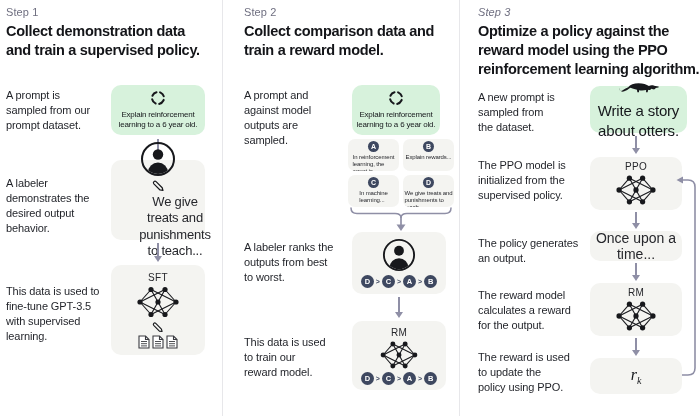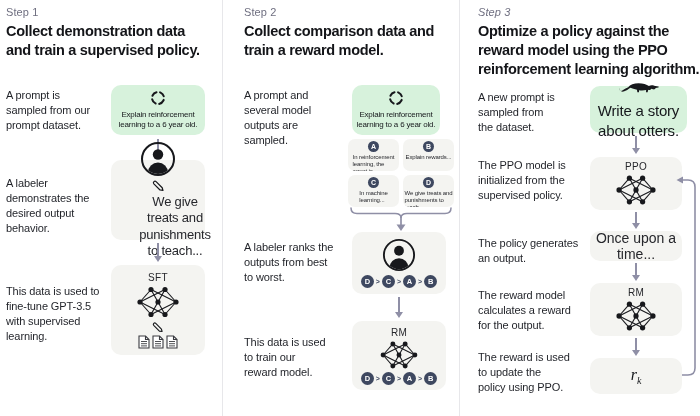--- a/index.html
+++ b/index.html
@@ -152,21 +152,21 @@
           <path d="M3 6.5 H9 M3 8.7 H9 M3 10.9 H9" stroke="#3a3b40" stroke-width="0.9"></path>
         </svg>
     </span>
   </div>
 
   <div class="abs step-label" style="left:244px;top:6px;">Step 2</div>
   <div class="abs title pre" style="left:244px;top:22px;width:214px;">Collect comparison data and
 train a reward model.</div>
 
   <div class="abs body-text pre" style="left:244px;top:88px;">A prompt and
-several model
+against model
 outputs are
 sampled.</div>
   <div class="abs gbox" style="left:352px;top:85px;width:88px;height:50px;">
     <span>
       <svg width="16" height="16" viewBox="0 0 16 16">
           <circle cx="8" cy="8" r="6" fill="none" stroke="#17181c" stroke-width="2" stroke-dasharray="5.5 3.5" stroke-linecap="round" transform="rotate(25 8 8)"></circle>
         </svg>
     </span>
     <div class="gbox-text pre">Explain reinforcement
 learning to a 6 year old.</div>

